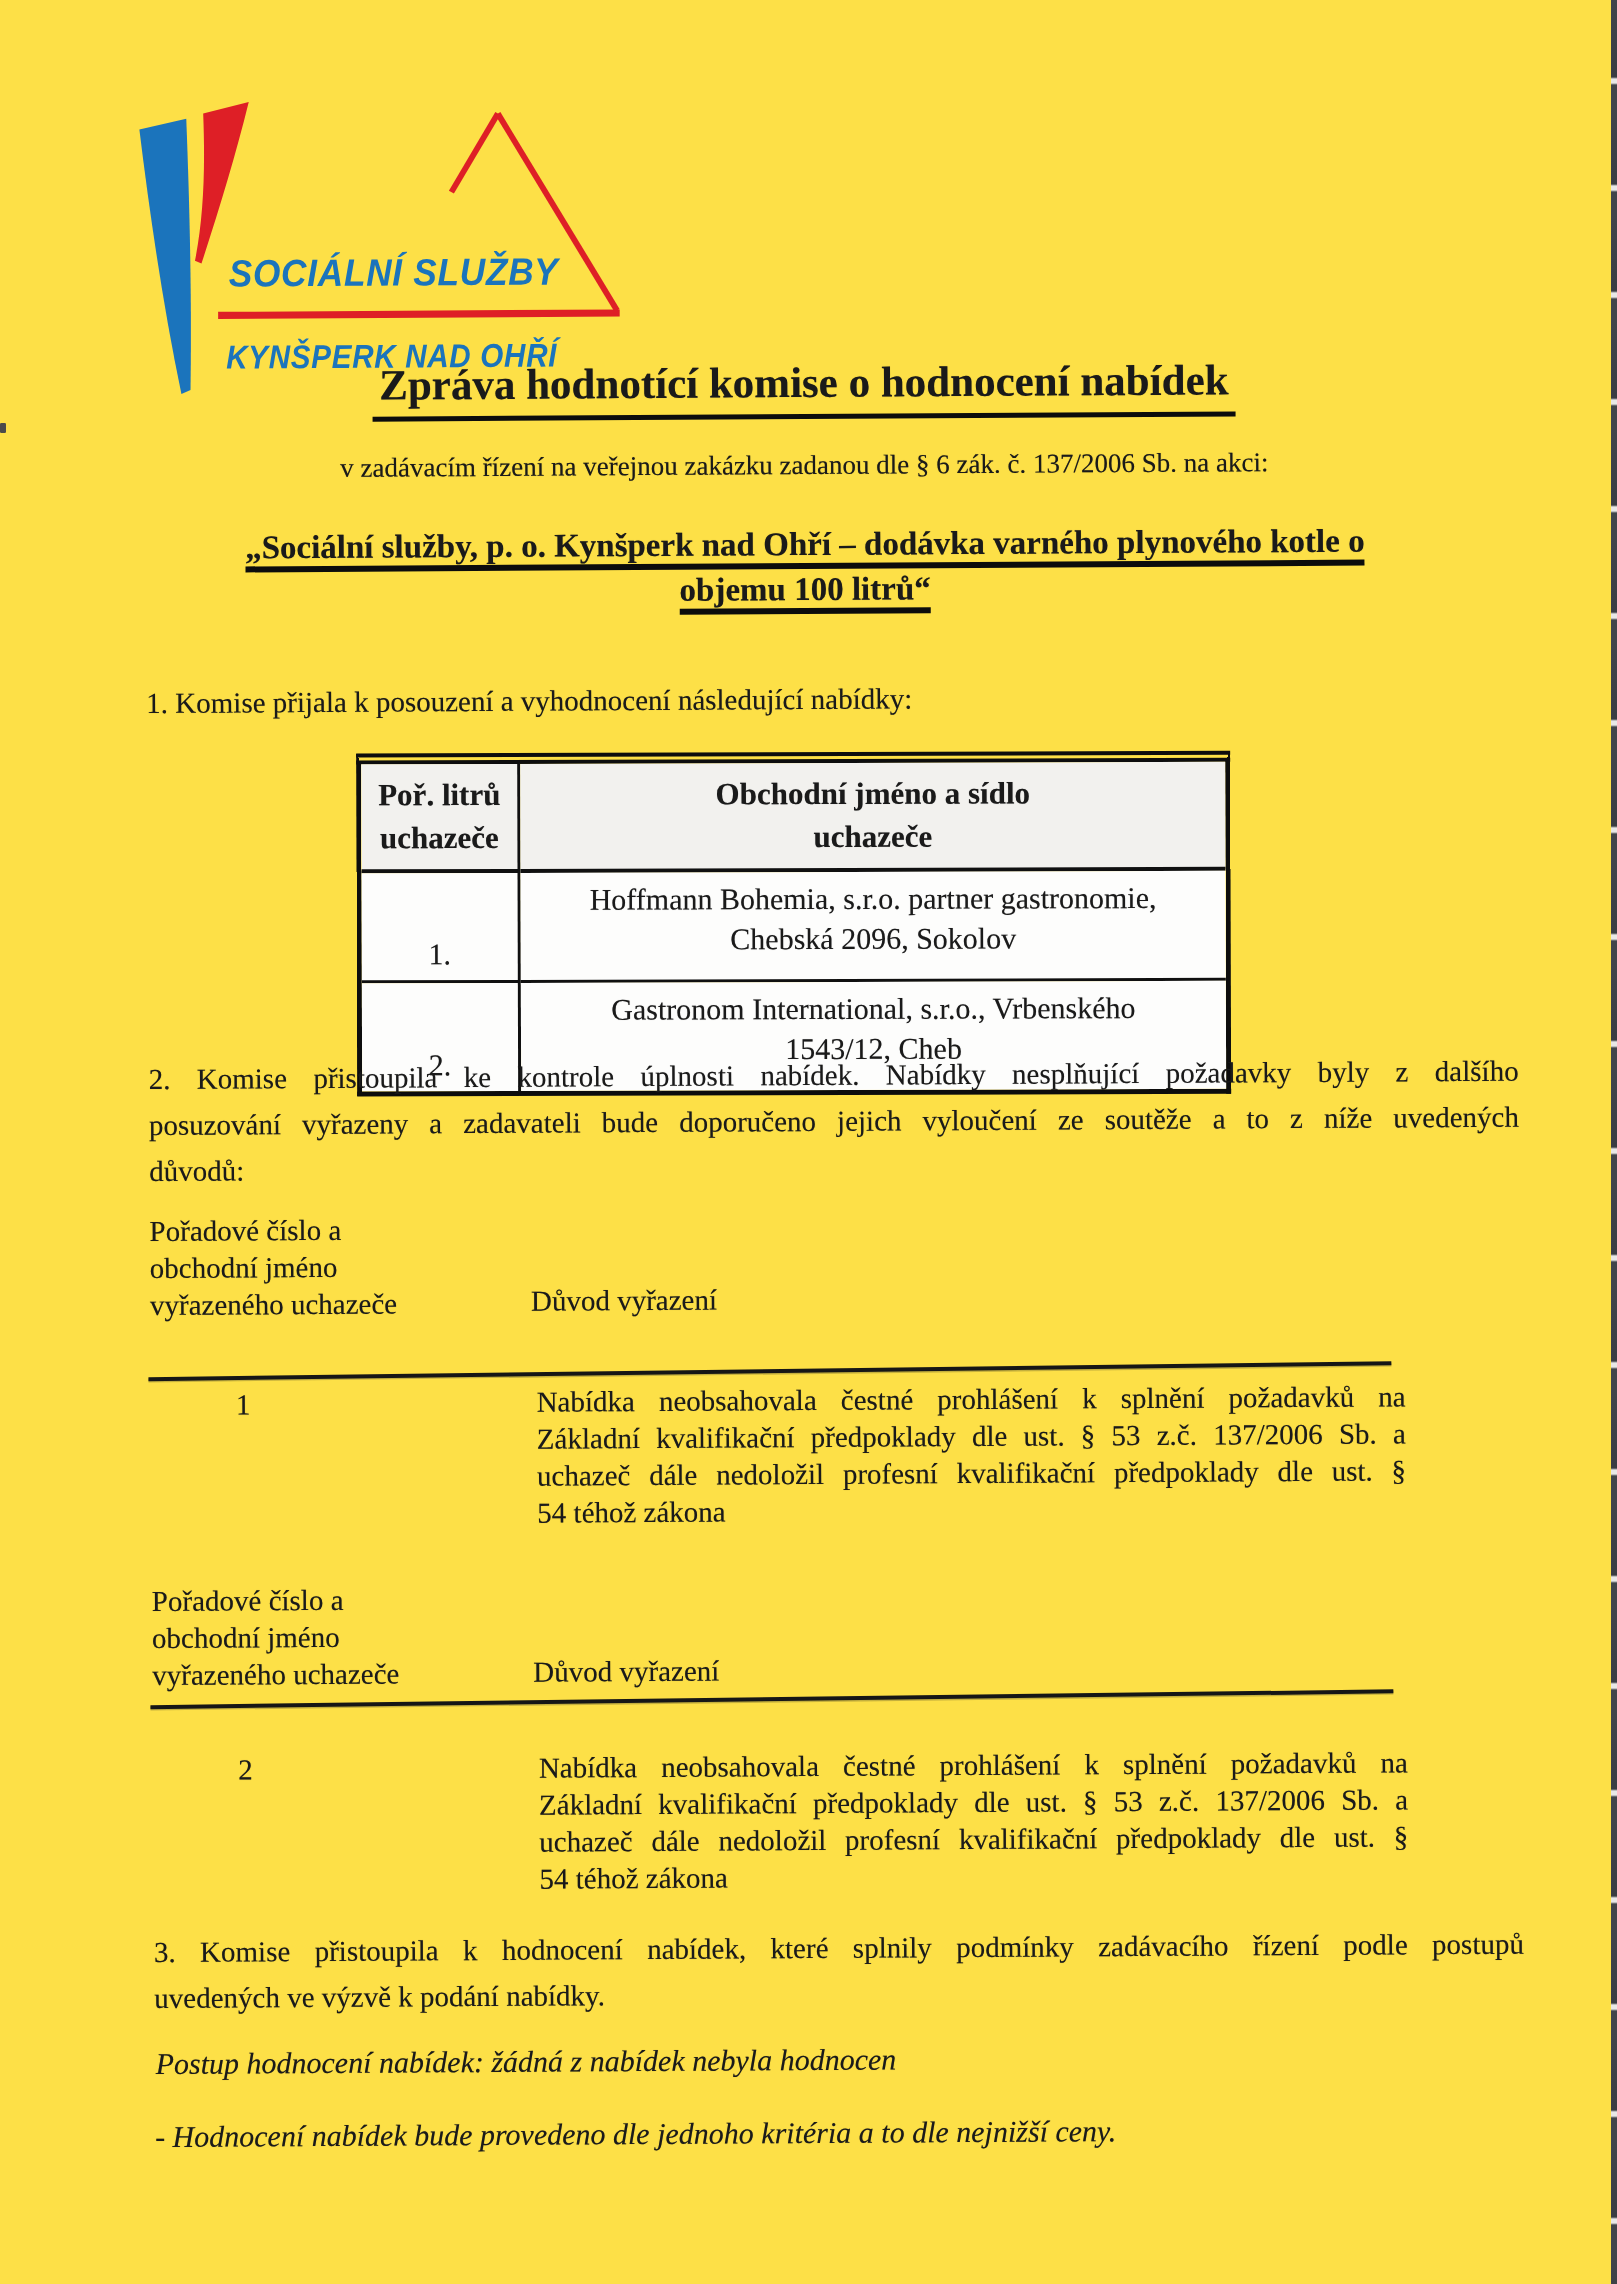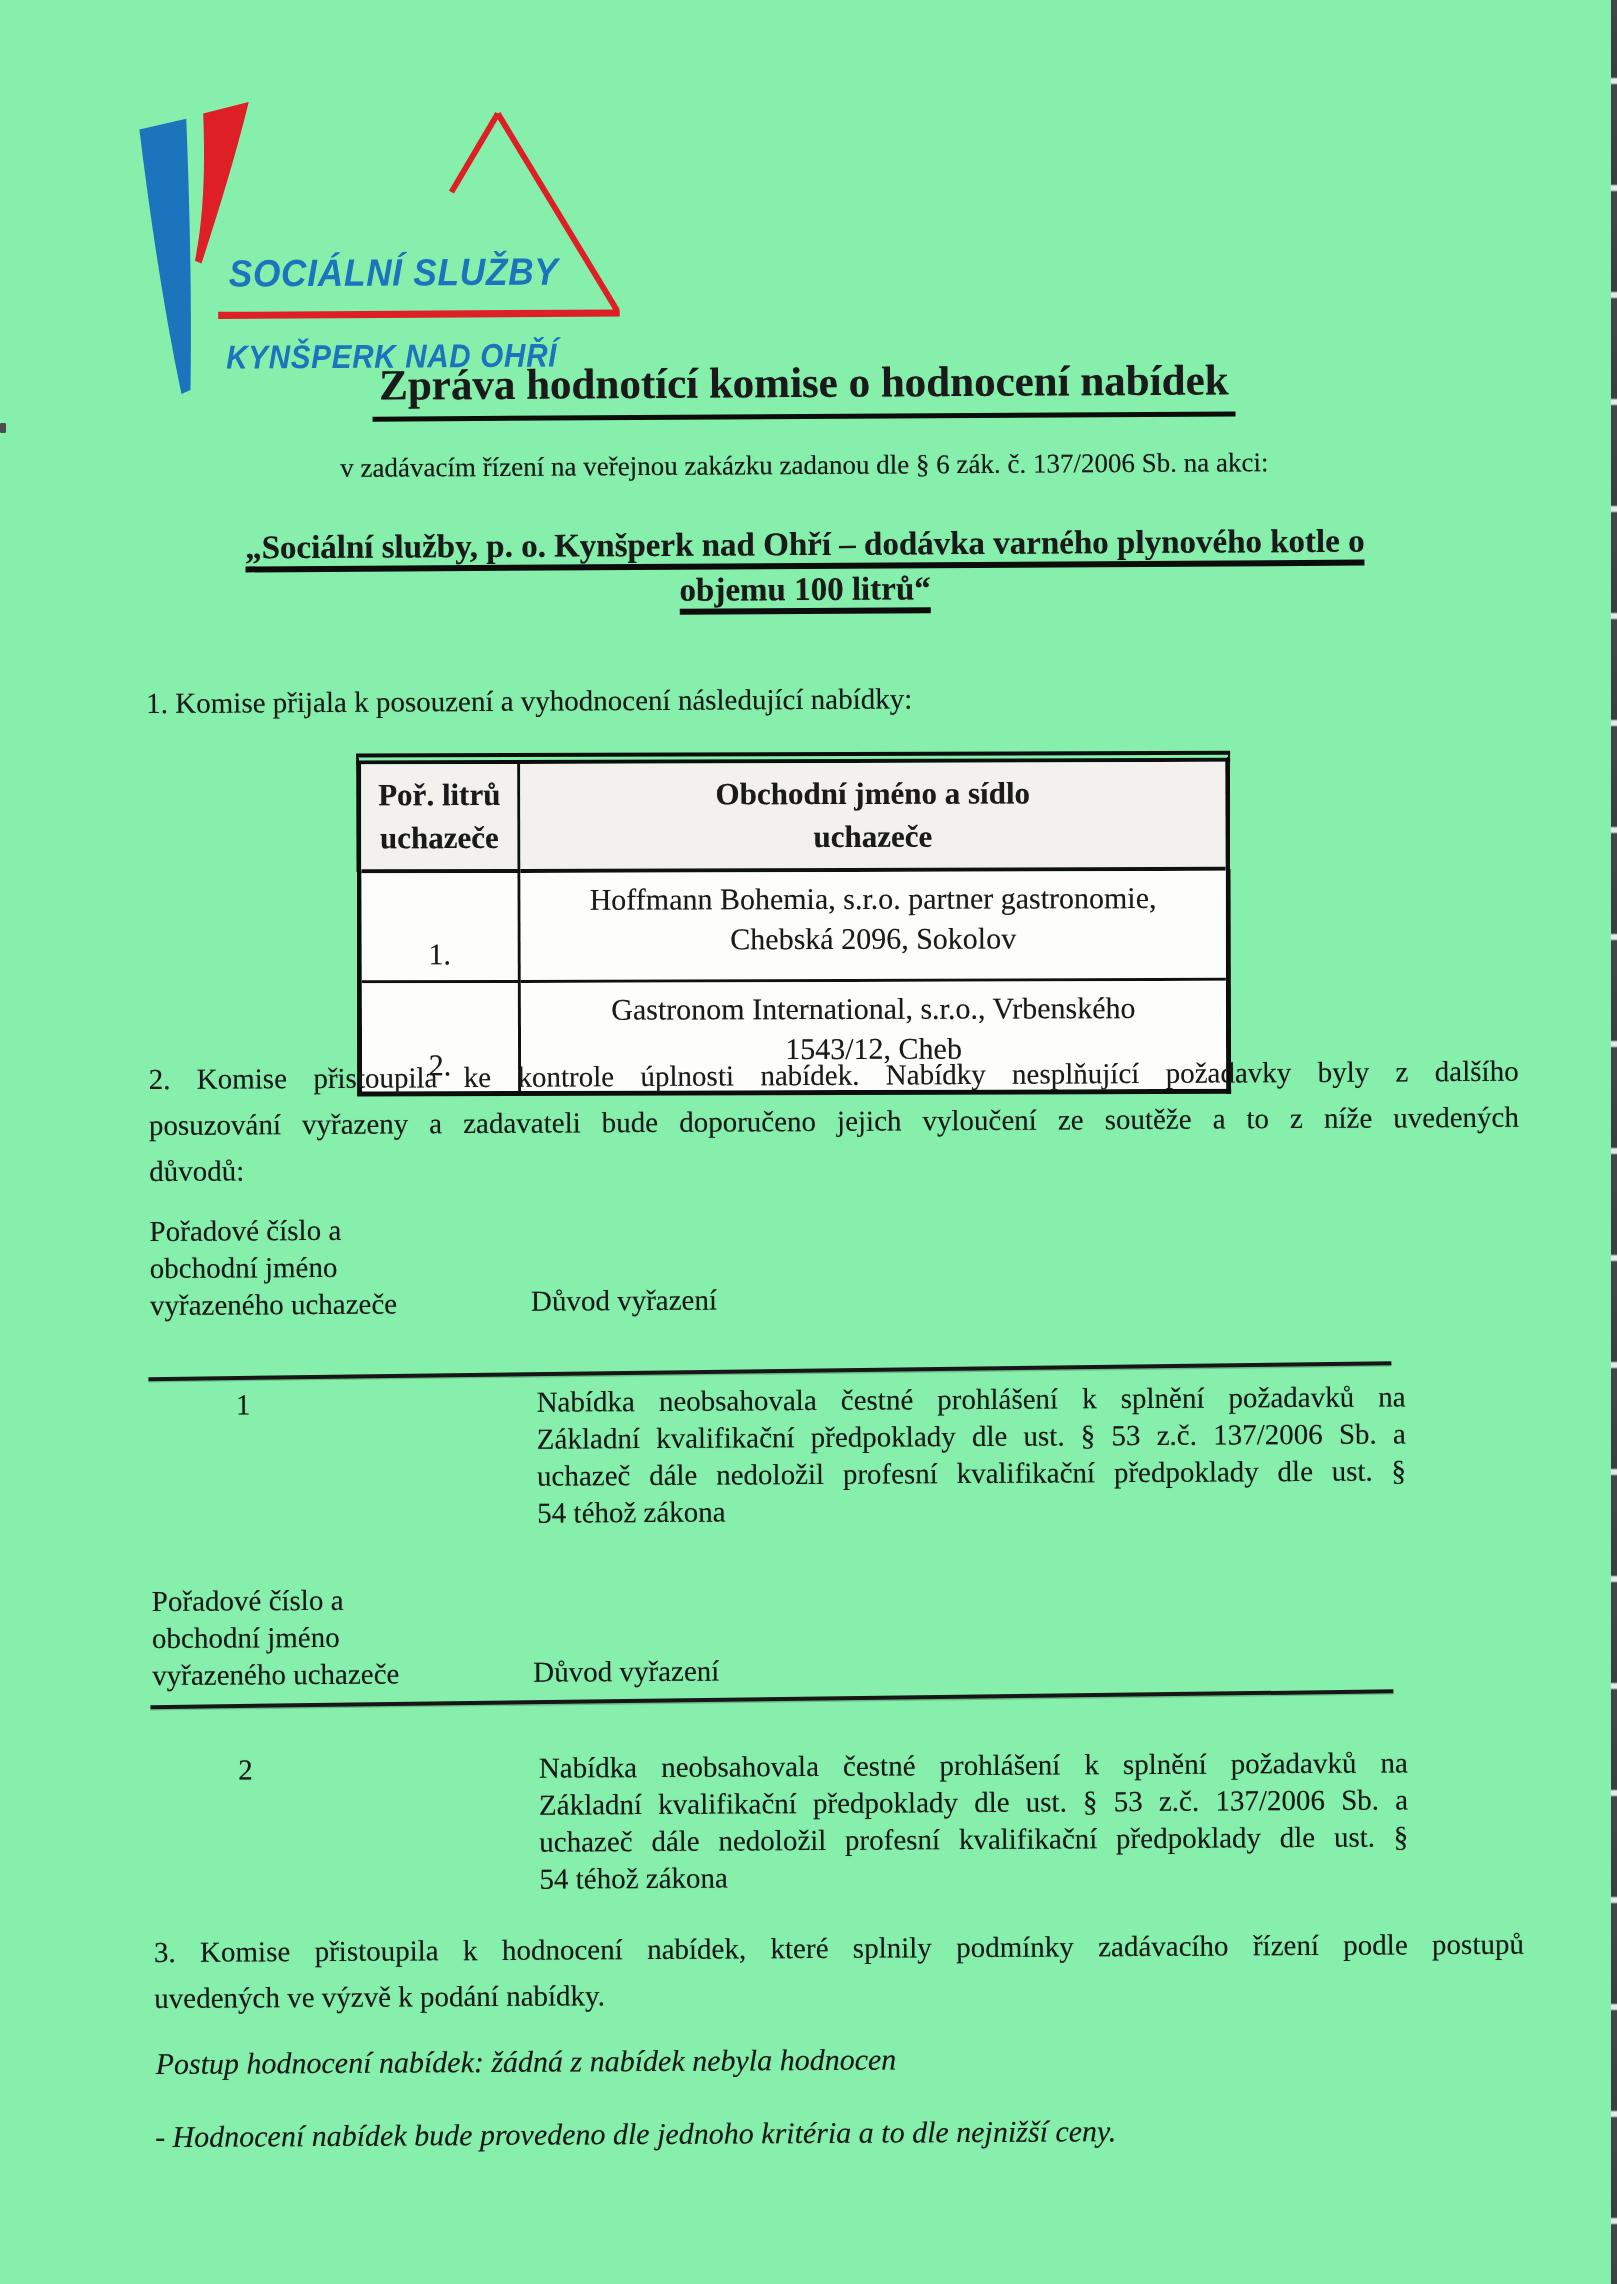--- a/index.html
+++ b/index.html
@@ -1,19 +1,19 @@
 <!DOCTYPE html>
 <html style="font-size:10.4px"><head>
 <meta charset="utf-8">
 <style>
   html,body{margin:0;padding:0;background:#ffffff;}
   .page{
     position:relative;
     width:1617px;height:2284px;
-    background:#86efac;
+    background:#fde047;
     overflow:hidden;
     font-family:"Liberation Serif","DejaVu Serif",serif;
     color:#1a1a1a;
   }
   .tilt{
     position:absolute;inset:0;
     transform:rotate(-0.35deg);
     transform-origin:50% 50%;
   }
   .ink{ text-shadow:0 0 0.7px rgba(25,25,25,.45); }

